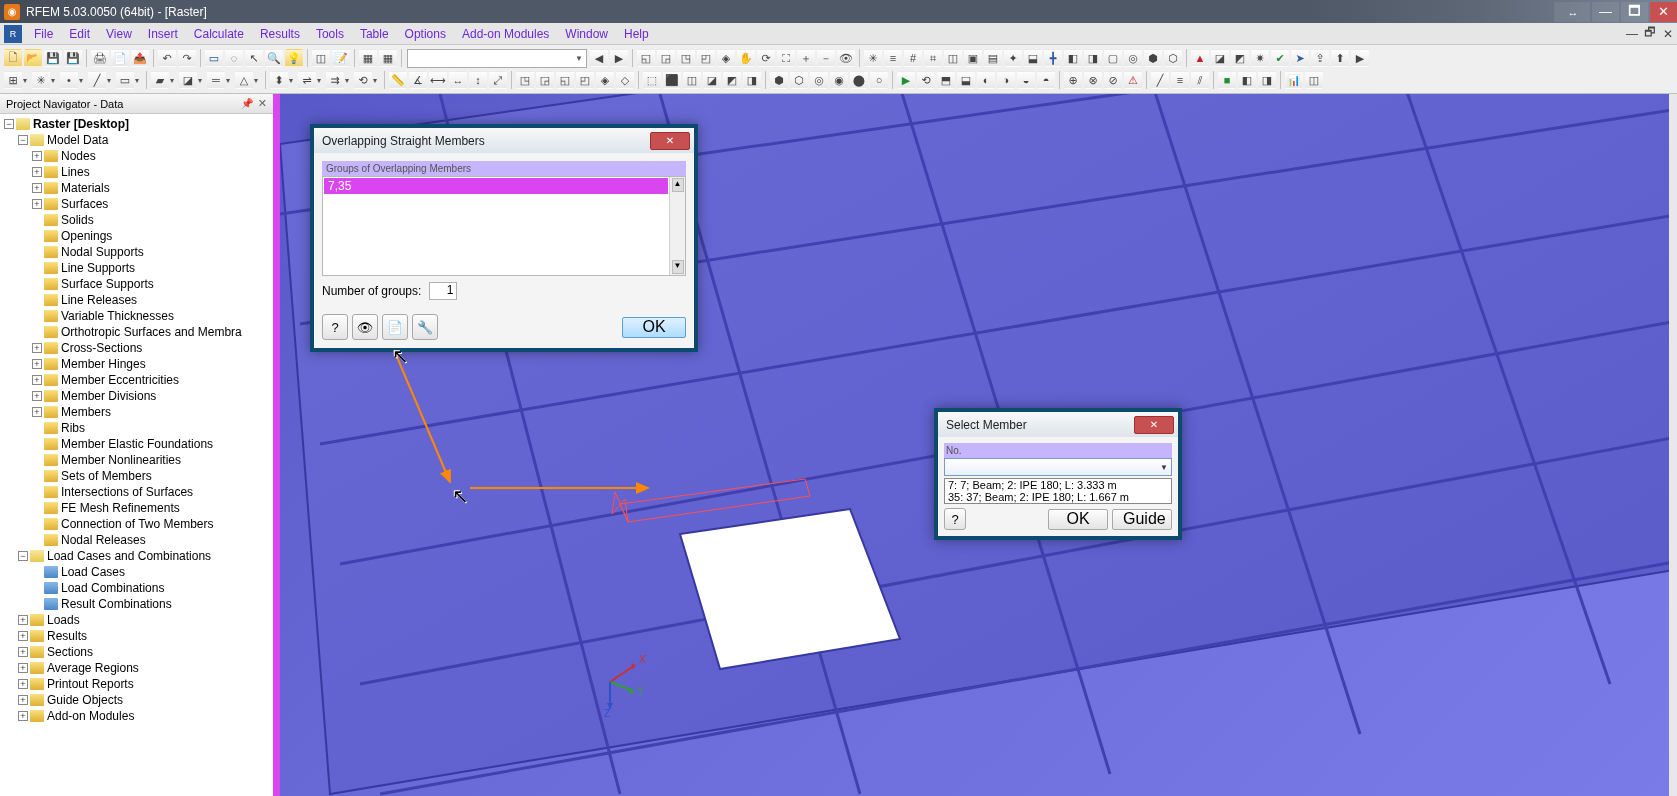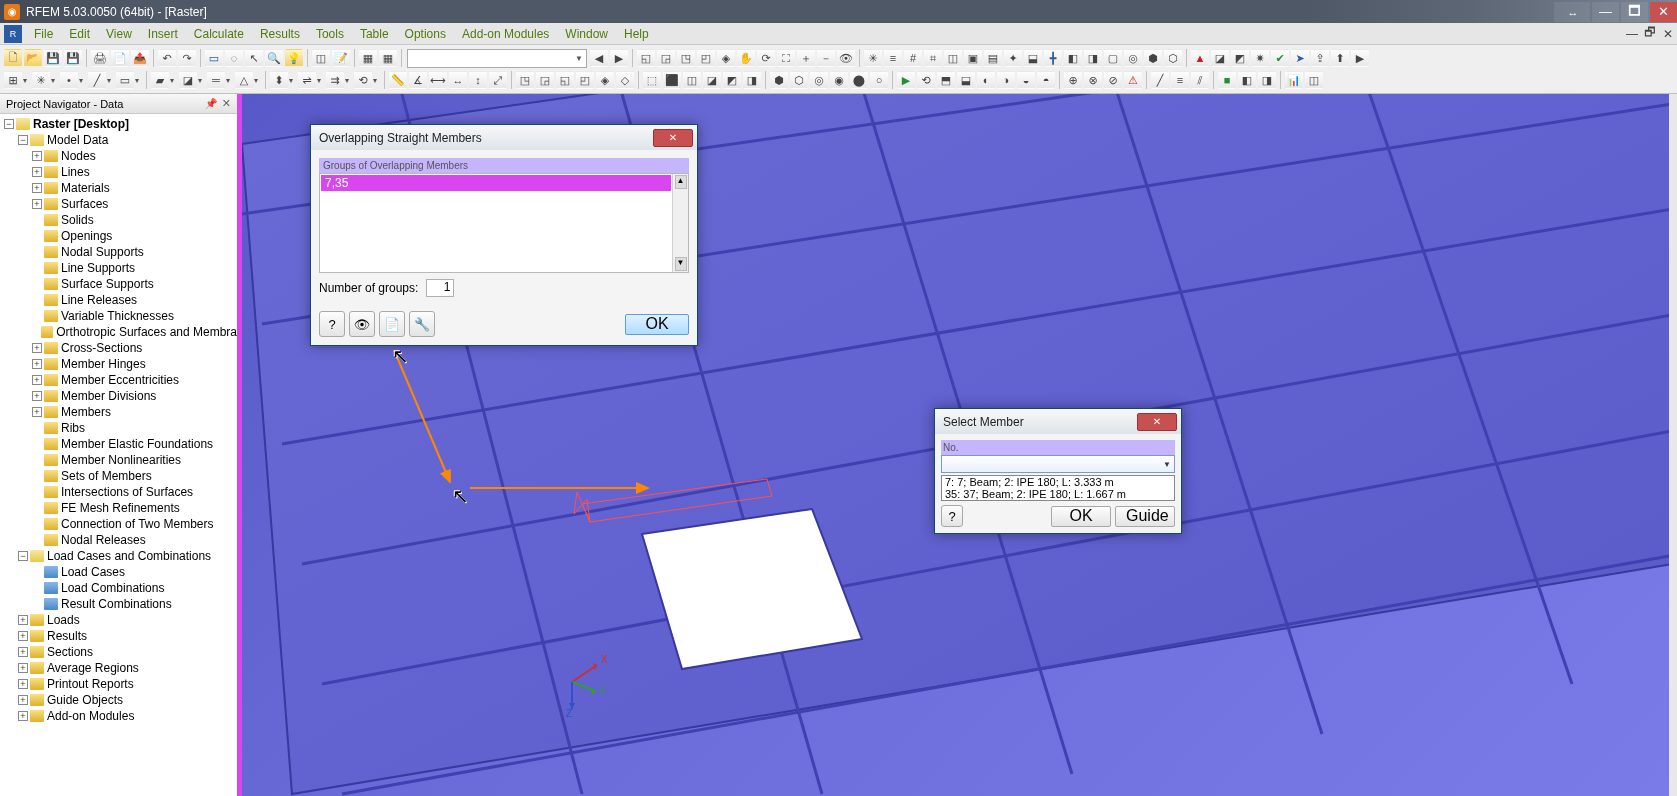--- a/index.html
+++ b/index.html
@@ -9,40 +9,40 @@
 .titlebar { height: 23px; background: linear-gradient(to right, #424a55 0%, #4e5866 8%, #4e5866 78%, #5e6776 88%, #7a8595 100%); display: flex; align-items: center; color: #fff; font-size: 12px; padding-left: 4px; }
 .titlebar .app-icon { width: 16px; height: 16px; background: #e67817; border-radius: 2px; margin-right: 6px; display:flex; align-items:center; justify-content:center; color:#fff; font-size:10px;}
 .title-right { margin-left: auto; display: flex; }
 .win-btn { width: 27px; height: 20px; color: #fff; display:flex; align-items:center; justify-content:center; font-size:13px; background: rgba(255,255,255,0.08); margin-left:2px; cursor:pointer;}
 .win-btn.close { background: #c75050; }
 .win-btn.arrows { width:36px; font-size:11px; letter-spacing:-2px;}
 
 
 .menubar { height: 22px; background: #e6e6e6; border-bottom: 1px solid #c8c8c8; display: flex; align-items: center; }
 .menubar .menu-icon { width:18px; height:18px; background:#2a5aa0; margin: 0 4px; display:flex;align-items:center;justify-content:center;color:#fff;font-size:9px;}
-.menubar .menu-item { padding: 8px 8px; color: #4d7c0f; cursor:pointer; }
+.menubar .menu-item { padding: 8px 8px; color: #6d28d9; cursor:pointer; }
 .menubar .doc-ctrl { margin-left:auto; display:flex; }
 .menubar .doc-ctrl span { width:18px; height:16px; display:flex;align-items:center;justify-content:center;color:#444;cursor:pointer;}
 
 
 .toolbars { background:#efefef; padding:2px 3px; border-bottom:1px solid #c0c0c0;}
 .tb-row { display:flex; align-items:center; height:22px; overflow:hidden;}
 .tb-btn { width:18px; height:18px; margin:0 1px; display:flex;align-items:center;justify-content:center; border:1px solid transparent; cursor:pointer; font-size:11px; color:#444; background:linear-gradient(#fdfdfd,#e8e8e8); border-radius:2px;}
 .tb-btn.yellow { background:linear-gradient(#fff3c0,#f0d070);}
 .tb-btn.blue { color:#2a5aa0;}
 .tb-btn.red { color:#c02020;}
 .tb-btn.green { color:#209030;}
 .tb-drop { width:8px; color:#555; font-size:8px;}
 .tb-sep { width:1px; height:18px; background:#c0c0c0; margin:0 3px;}
 .tb-combo { height:19px; border:1px solid #aaa; background:#fff; min-width:180px; display:flex;align-items:center;margin:0 2px;}
 .tb-combo .arr { margin-left:auto; width:14px; text-align:center; color:#555; font-size:8px;}
 
 
 .main { display:flex; height:calc(100% - 23px - 22px - 48px); position:relative;}
-.navigator { width:242px; background:#fff; border-right:5px solid #d946ef; display:flex; flex-direction:column;}
+.navigator { width:280px; background:#fff; border-right:7px solid #d946ef; display:flex; flex-direction:column;}
 .nav-header { height:20px; background:linear-gradient(#f8f8f8,#e2e2e2); border-bottom:1px solid #c8c8c8; padding:2px 6px; display:flex; align-items:center; font-size:11px;}
 .nav-header .pin { margin-left:auto; cursor:pointer; color:#666; font-size:10px;}
 .nav-header .x { margin-left:4px; cursor:pointer; color:#666; font-size:11px;}
 .tree { flex:1; overflow-y:auto; padding:2px 0;}
 .tree-row { display:flex; align-items:center; height:16px; padding-left:4px; white-space:nowrap; cursor:pointer;}
 .exp { width:10px; height:10px; border:1px solid #888; display:flex;align-items:center;justify-content:center; font-size:9px; line-height:1; color:#444; margin-right:2px; background:#fff;}
 .exp.blank { border:none; }
 .folder { width:14px; height:12px; margin-right:3px; display:inline-block; background:linear-gradient(#f8e080,#e0b030); border-radius:1px;}
 .folder.blue { background:linear-gradient(#8ab8e8,#4a88c8);}
 .folder.open { background:linear-gradient(#f8e8a0,#e8c850);}
@@ -50,21 +50,21 @@
 .tree-label.bold { font-weight:bold;}
 .ind { display:inline-block; width:14px;}
 
 
 .viewport { flex:1; background: linear-gradient(135deg,#5858c8 0%, #6a6ad8 40%, #7a7ae8 100%); position:relative; overflow:hidden;}
 .viewport svg.grid { position:absolute; top:0; left:0; width:100%; height:100%;}
 .axis { position:absolute; left:310px; bottom:80px; width:60px; height:70px; pointer-events:none;}
 .scroll-right { position:absolute; right:0; top:0; width:8px; height:100%; background:#e8e8e8;}
 
 
-.dialog { position:absolute; background:#f0f0f0; border:1px solid #0c4a6e; box-shadow:0 0 12px rgba(0,0,0,0.4), 1px 1px 0 #2a3a54 inset;}
+.dialog { position:absolute; background:#f0f0f0; border:4px solid #0c4a6e; box-shadow:0 0 12px rgba(0,0,0,0.4), 1px 1px 0 #2a3a54 inset;}
 .dlg-title { height:25px; background:linear-gradient(#f8f8f8,#dde4ea); display:flex; align-items:center; padding-left:8px; font-size:12px; color:#222;}
 .dlg-close { margin-left:auto; width:40px; height:18px; margin-right:4px; background:#c75050; border-radius:2px; display:flex;align-items:center;justify-content:center;color:#fff;font-size:10px; cursor:pointer; border:1px solid #a03030;}
 .dlg-body { padding:8px; background:#f4f4f4;}
 .group-label { background:#c4b5fd; font-size:10px; color:#555; padding:2px 4px;}
 .list-area { height:100px; border:1px solid #b8b8b8; background:#fff; display:flex;}
 .list-content { flex:1; padding:1px;}
 .list-item { padding:1px 4px;}
 .list-item.sel { background:#d946ef; color:#fff;}
 .list-scroll { width:16px; background:#f0f0f0; border-left:1px solid #d0d0d0; display:flex; flex-direction:column; align-items:center;}
 .list-scroll div { width:12px; height:14px; background:#ddd; margin:1px; border:1px solid #bbb; font-size:8px; text-align:center;}

